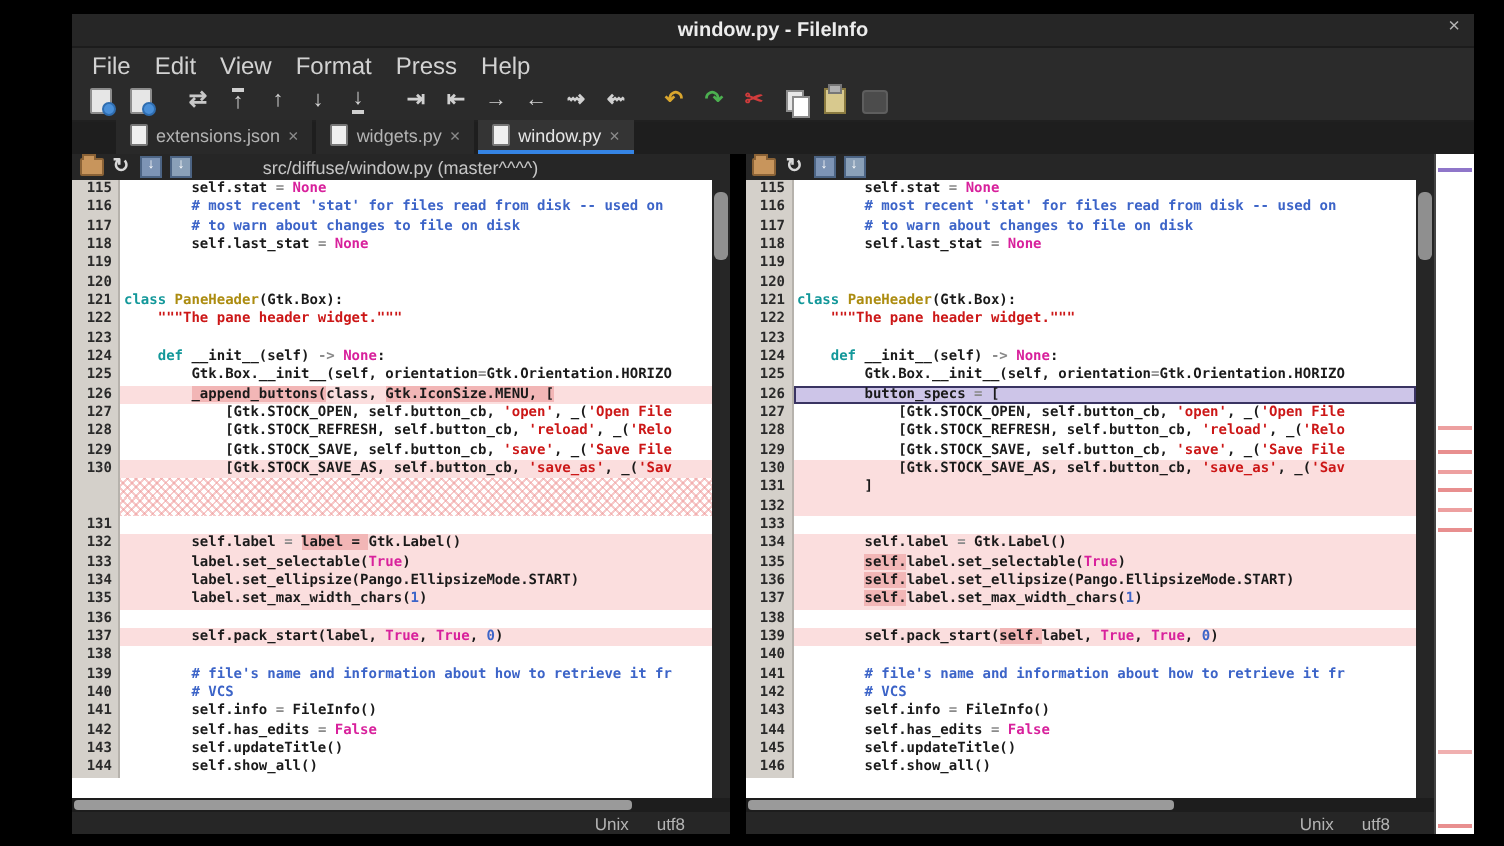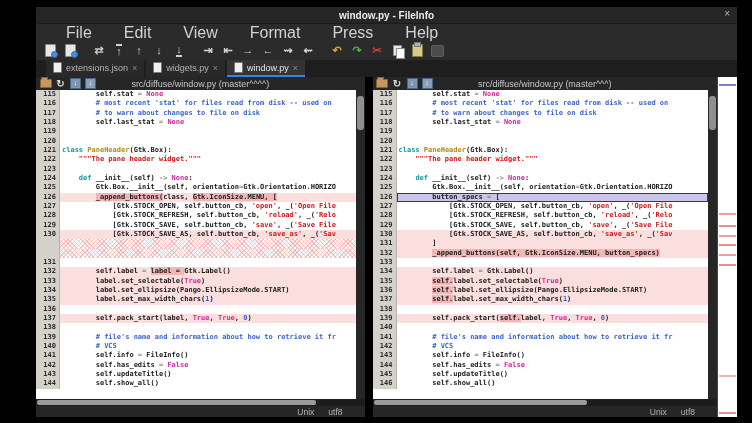--- a/index.html
+++ b/index.html
@@ -10,21 +10,21 @@
 
   
   .titlebar{height:16px;background:#262626;border-bottom:1px solid #1c1c1c;
             display:flex;align-items:center;justify-content:center;position:relative;flex:none;}
   .titlebar .title{color:#ececec;font-size:10px;font-weight:bold;}
   .win-close{position:absolute;right:7px;top:1px;color:#b4b4b4;font-size:10px;cursor:default;}
 
   
   .menubar{height:17px;background:#2b2b2b;display:flex;align-items:center;
            padding-left:4px;flex:none;}
-  .menu-item{color:#d2d2d2;font-size:16px;padding:0 6px;margin-left:20px;}
+  .menu-item{color:#d2d2d2;font-size:12px;padding:0 6px;}
 
   
   .toolbar{height:19px;background:#2b2b2b;border-bottom:1px solid #202020;
            display:flex;align-items:center;padding-left:4px;flex:none;}
   .tool-btn{width:18px;height:17px;display:flex;align-items:center;justify-content:center;margin:0 1px;}
   .tool-sep{width:9px;height:17px;}
   .tglyph{font-size:11px;line-height:11px;font-weight:bold;}
   .bar-top{border-top:2px solid currentColor;}
   .bar-bottom{border-bottom:2px solid currentColor;}
   .icon-doc{width:9px;height:11px;background:#e6e6e6;border:1px solid #8c8c8c;
@@ -34,21 +34,21 @@
   .icon-copy{width:7px;height:9px;background:#e8e8e8;border:1px solid #8c8c8c;position:relative;}
   .icon-copy::after{content:"";position:absolute;left:2px;top:2px;width:7px;height:9px;
                     background:#fff;border:1px solid #8c8c8c;}
   .icon-paste{width:9px;height:11px;background:#d8c98e;border:1px solid #8a7a40;position:relative;}
   .icon-paste::after{content:"";position:absolute;left:1px;top:-3px;width:5px;height:3px;
                      background:#b0b0b0;border:1px solid #777;}
   .icon-clear{width:11px;height:10px;background:#4c4c4c;border:1px solid #5e5e5e;border-radius:2px;}
 
   
   .tabbar{height:16px;background:#1e1e1e;display:flex;align-items:flex-end;
-          padding-left:10px;gap:2px;flex:none;}
+          padding-left:22px;gap:2px;flex:none;}
   .tab{height:15px;background:#292929;display:flex;align-items:center;gap:4px;
        padding:0 7px;border-bottom:2px solid transparent;}
   .tab.active{background:#343434;border-bottom:2px solid var(--accent);}
   .tab-label{color:#b4b4b4;font-size:9px;}
   .tab.active .tab-label{color:#e6e6e6;}
   .tab-close{color:#8a8a8a;font-size:9px;}
   .tab-doc{width:7px;height:9px;background:#f0f0f0;border:1px solid #777;border-radius:1px;flex:none;}
 
   
   .main{flex:1;display:flex;background:#000;min-height:0;}
@@ -370,21 +370,20 @@
           </span>
         <span class="ph-btn">
             <span class="icon-reload">↻</span>
           </span>
         <span class="ph-btn">
             <span class="icon-save">↓</span>
           </span>
         <span class="ph-btn">
             <span class="icon-saveas">↓</span>
           </span>
-        <span class="pane-title">src/diffuse/window.py (master^^^)</span>
       </div>
       <div class="code-wrap">
         <div class="code-rows">
             <div class="row">
               <span class="ln">115</span>
               <span class="code"><span style="color: rgb(26, 26, 26);">        self.stat </span><span style="color: rgb(138, 138, 138);">= </span><span style="color: rgb(216, 33, 156);">None</span></span>
             </div>
             <div class="row">
               <span class="ln">116</span>
               <span class="code"><span style="color: rgb(60, 100, 200);">        # most recent 'stat' for files read from disk -- used on</span></span>
@@ -444,21 +443,21 @@
             <div class="row">
               <span class="ln">130</span>
               <span class="code bg-add"><span style="color: rgb(26, 26, 26);">            [Gtk.STOCK_SAVE_AS, self.button_cb, </span><span style="color: rgb(204, 23, 23);">'save_as'</span><span style="color: rgb(26, 26, 26);">, _(</span><span style="color: rgb(204, 23, 23);">'Sav</span></span>
             </div>
             <div class="row">
               <span class="ln">131</span>
               <span class="code bg-add"><span style="color: rgb(26, 26, 26);">        ]</span></span>
             </div>
             <div class="row">
               <span class="ln">132</span>
-              <span class="code bg-add"><span style="color: rgb(26, 26, 26);">        </span><span class="hl" style="color: rgb(26, 26, 26);">_append_buttons(self, Gtk.IconSize.MENU, button_specs)</span></span>
+              <span class="code bg-add"><span style="color: rgb(26, 26, 26);">        </span></span>
             </div>
             <div class="row">
               <span class="ln">133</span>
               <span class="code"></span>
             </div>
             <div class="row">
               <span class="ln">134</span>
               <span class="code bg-add"><span style="color: rgb(26, 26, 26);">        self.label </span><span style="color: rgb(138, 138, 138);">= </span><span style="color: rgb(26, 26, 26);">Gtk.Label()</span></span>
             </div>
             <div class="row">

